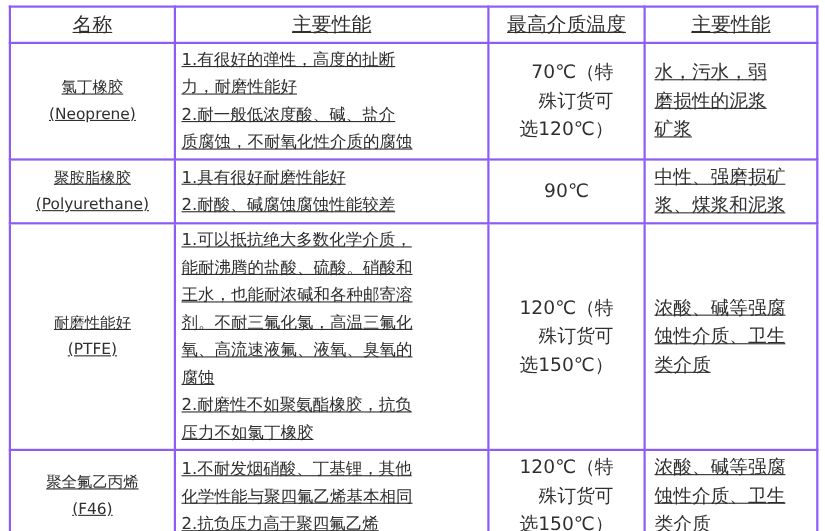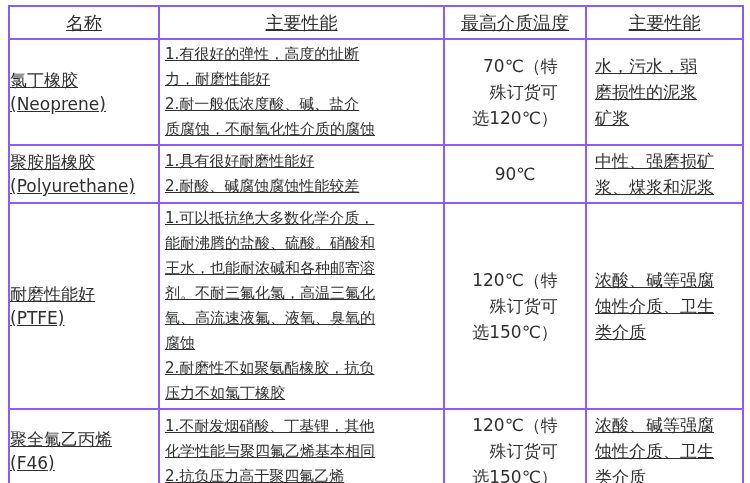--- a/index.html
+++ b/index.html
@@ -23,22 +23,22 @@
     text-decoration: underline;
   }
   .material-table th {
     font-weight: normal;
     font-size: 18px;
     text-align: center;
     height: 33px;
     line-height: 22px;
   }
   td.name-cell {
-    text-align: left;
-    font-size: 17px;
+    text-align: center;
+    font-size: 14px;
     line-height: 24px;
   }
   td.perf-cell {
     text-align: left;
     font-size: 15px;
     line-height: 25px;
     padding: 2px 2px 2px 5px;
   }
   td.temp-cell {
     text-align: center;

